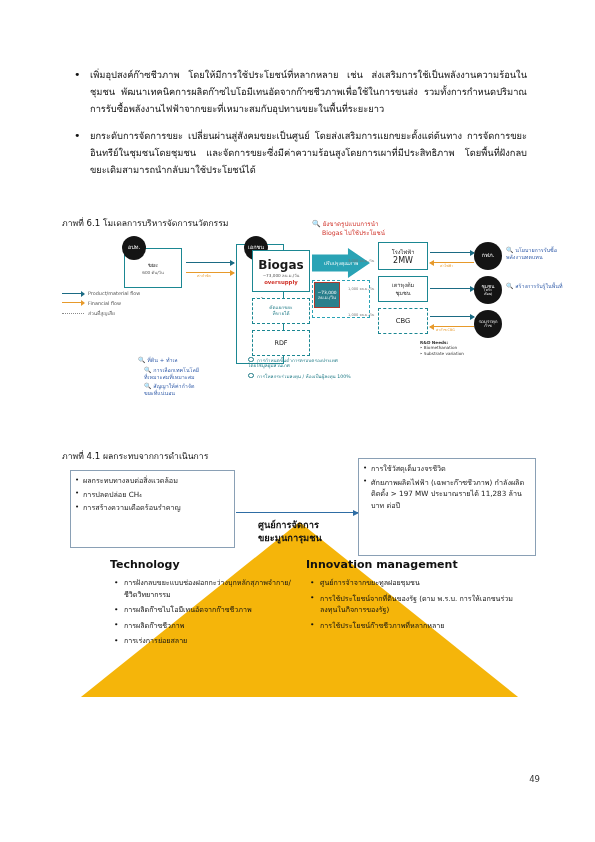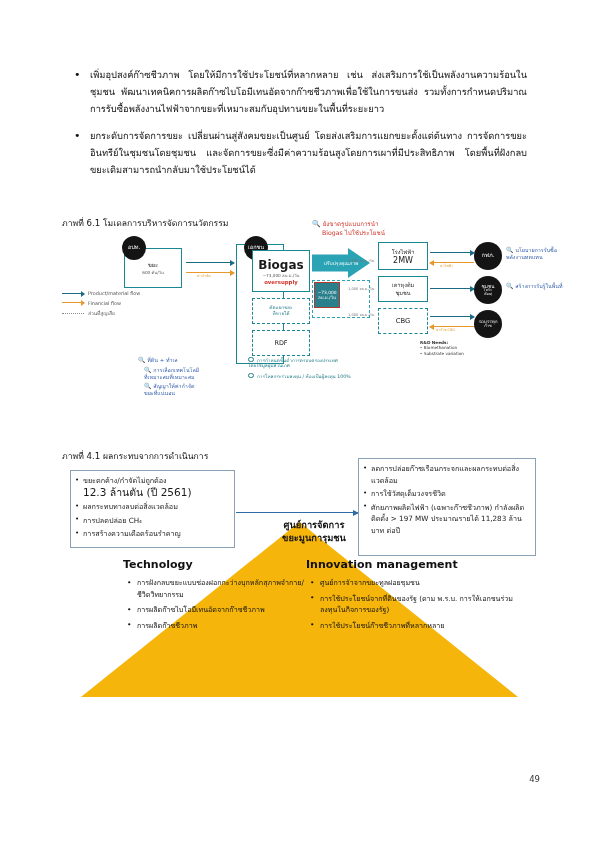--- a/index.html
+++ b/index.html
@@ -97,21 +97,21 @@
     border-radius:50%; position:relative; top:0.5px; margin-right:2px; }
 
   
   .fig2 { position:absolute; left:62px; top:460px; width:475px; height:260px; }
   .obox { position:absolute; border:1px solid #8aa0b5; background:#fff; }
   .obox ul { margin:0; padding:4px 4px 4px 12px; list-style:none; }
   .obox li { font-size:7.2px; line-height:11.5px; color:#1a1a1a; position:relative; margin-bottom:2px; }
   .obox li:before { content:"•"; position:absolute; left:-8px; top:-0.5px; font-size:7px; }
   .obox li .big { font-size:10.5px; }
   .center-lbl {
-    position:absolute; text-align:center; font-size:9.3px; font-weight:bold;
+    position:absolute; text-align:left; font-size:9.3px; font-weight:bold;
     color:#111; line-height:13px; z-index:4;
   }
   .arrow-blue {
     position:absolute; height:0; border-top:1.6px solid #2e6da4;
   }
   .arrow-blue:after {
     content:""; position:absolute; right:-1px; top:-3.5px;
     border-left:6px solid #2e6da4; border-top:3.5px solid transparent;
     border-bottom:3.5px solid transparent;
   }
@@ -302,53 +302,49 @@
       </div>
     </div>
   </div>
 
   <div class="cap" style="left:62px; top:449px;">ภาพที่ 4.1 ผลกระทบจากการดำเนินการ</div>
 
   <div class="fig2">
 
     <div class="obox" style="left:8px; top:10px; width:165px; height:78px;">
       <ul>
-        <li>
-          <span>ขยะตกค้าง/กำจัดไม่ถูกต้อง</span><br>
-          <span class="big">12.3 ล้านตัน (ปี 2561)</span>
-        </li>
         <li>ผลกระทบทางลบต่อสิ่งแวดล้อม</li>
         <li>การปลดปล่อย CH₄</li>
         <li>การสร้างความเดือดร้อนรำคาญ</li>
       </ul>
     </div>
 
     <div class="arrow-blue" style="left:174px; top:52px; width:122px;"></div>
 
     <div class="center-lbl" style="left:196px; top:58px; width:112px;">
       <span>ศูนย์การจัดการ</span><br>
       <span>ขยะมูนการุมชน</span>
     </div>
 
     <div class="obox" style="left:296px; top:-2px; width:178px; height:98px;">
       <ul>
-        <li>ลดการปล่อยก๊าซเรือนกระจกและผลกระทบต่อสิ่งแวดล้อม</li>
         <li>การใช้วัสดุเต็มวงจรชีวิต</li>
         <li>ศักยภาพผลิตไฟฟ้า (เฉพาะก๊าซชีวภาพ) กำลังผลิตติดตั้ง &gt; 197 MW ประมาณรายได้ 11,283 ล้านบาท ต่อปี</li>
       </ul>
     </div>
 
     <div class="tri"></div>
 
-    <div class="col" style="left:61px; top:98px; width:190px;">
+    <div class="col" style="left:48px; top:98px; width:190px;">
       <h4>Technology</h4>
       <ul>
         <li>การฝังกลบขยะแบบช่องฝอกกะว่างบุกหลักสุภาพจำกาย/ชีวิตวิทยากรรม</li>
         <li>การผลิตก๊าซไบโอมีเทนอัดจากก๊าซชีวภาพ</li>
         <li>การผลิตก๊าซชีวภาพ</li>
+        <li>การเร่งการย่อยสลาย</li>
       </ul>
     </div>
 
     <div class="col" style="left:244px; top:98px; width:210px;">
       <h4>Innovation management</h4>
       <ul>
         <li>ศูนย์การจัาจากขยะทูลฝอยชุมชน</li>
         <li>การใช้ประโยชน์จากที่ดินของรัฐ (ตาม พ.ร.บ. การให้เอกชนร่วมลงทุนในกิจการของรัฐ)</li>
         <li>การใช้ประโยชน์ก๊าซชีวภาพที่หลากหลาย</li>
       </ul>

